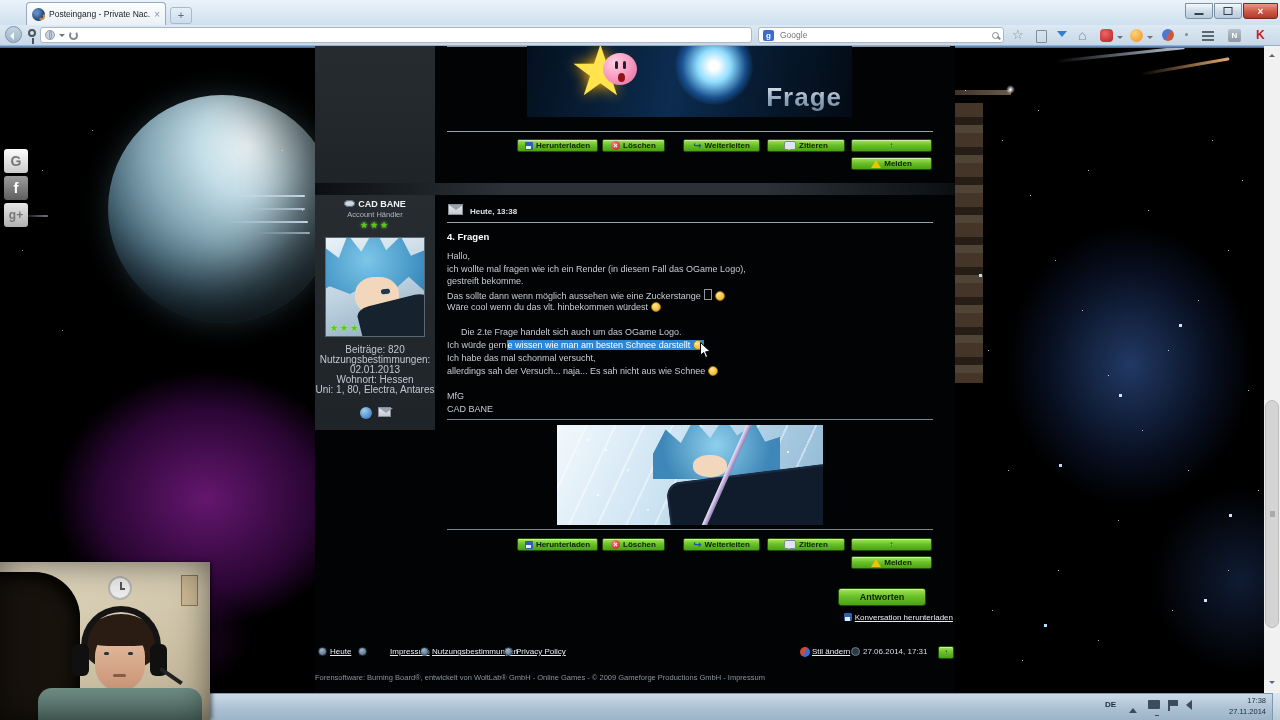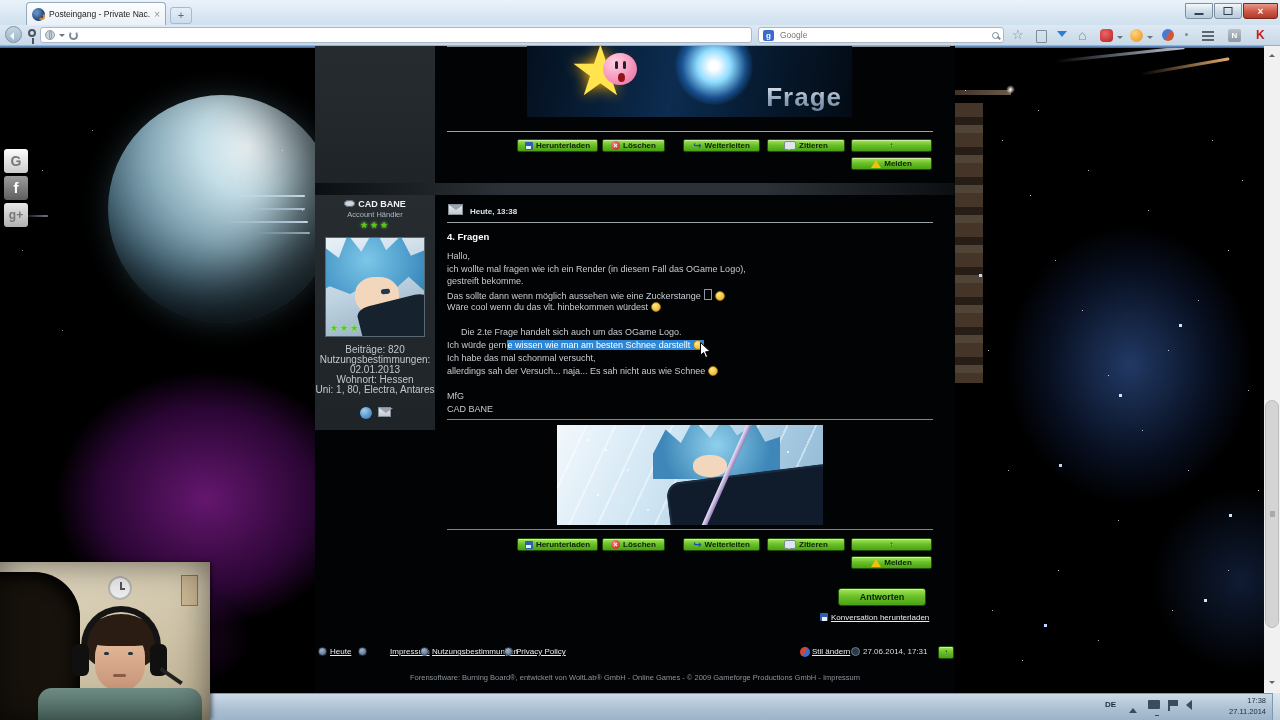--- a/index.html
+++ b/index.html
@@ -336,40 +336,40 @@
       </div>
       <div class="gbtn abs" style="left:536px;top:493px;width:81px;">
         <span class="uparrow">↑</span>
       </div>
       <div class="gbtn abs" style="left:536px;top:511px;width:81px;">
         <span class="warn"></span>
           <span>Melden</span>
       </div>
 
       <div class="gbtn abs" style="left:523px;top:543px;width:88px;height:18px;font-size:9px;border-radius:3px;">Antworten</div>
-      <div class="abs" style="left:505px;top:568px;width:133px;font-size:8px;color:#e8ecf0;">
+      <div class="abs" style="left:505px;top:568px;width:133px;text-align:right;font-size:8px;color:#e8ecf0;">
         <span class="floppy" style="display:inline-block;vertical-align:-1px;margin-right:3px;"></span><span style="text-decoration:underline;">Konversation herunterladen</span>
       </div>
 
       <div class="fico" style="left:3px;top:602px;"></div>
       <div class="flink" style="left:15px;top:602px;">Heute</div>
       <div class="fico" style="left:43px;top:602px;"></div>
       <div class="flink" style="left:55px;top:602px;margin-left:20px;">Impressum</div>
       <div class="fico" style="left:105px;top:602px;"></div>
       <div class="flink" style="left:117px;top:602px;">Nutzungsbestimmungen</div>
       <div class="fico" style="left:189px;top:602px;"></div>
       <div class="flink" style="left:201px;top:602px;">Privacy Policy</div>
       <div class="abs" style="left:485px;top:602px;width:10px;height:10px;border-radius:50%;background:linear-gradient(120deg,#d04838 50%,#3a6cd0 50%);"></div>
       <div class="flink" style="left:497px;top:602px;">Stil ändern</div>
       <div class="abs" style="left:536px;top:602px;width:9px;height:9px;border-radius:50%;background:#2a3a4a;border:1px solid #6a7a8a;box-sizing:border-box;"></div>
       <div class="abs" style="left:548px;top:602px;font-size:8px;color:#d8dde2;">27.06.2014, 17:31</div>
       <div class="gbtn abs" style="left:623px;top:601px;width:16px;height:13px;">
         <span class="uparrow" style="font-size:8px;">↑</span>
       </div>
-      <div class="copy abs" style="left:0;top:628px;width:640px;text-align:center;">Forensoftware: Burning Board®, entwickelt von WoltLab® GmbH - Online Games - © 2009 Gameforge Productions GmbH - Impressum</div>
+      <div class="copy abs" style="left:0;top:628px;width:640px;">Forensoftware: Burning Board®, entwickelt von WoltLab® GmbH - Online Games - © 2009 Gameforge Productions GmbH - Impressum</div>
     </div>
   </div>
 
   <div id="scroll" class="abs">
     <div class="sarrow" style="top:6px;border-bottom-color:#5a6670;"></div>
     <div class="sarrow" style="bottom:6px;border-top-color:#5a6670;"></div>
     <div id="sthumb"></div>
   </div>
 
   <div id="webcam" class="abs">

